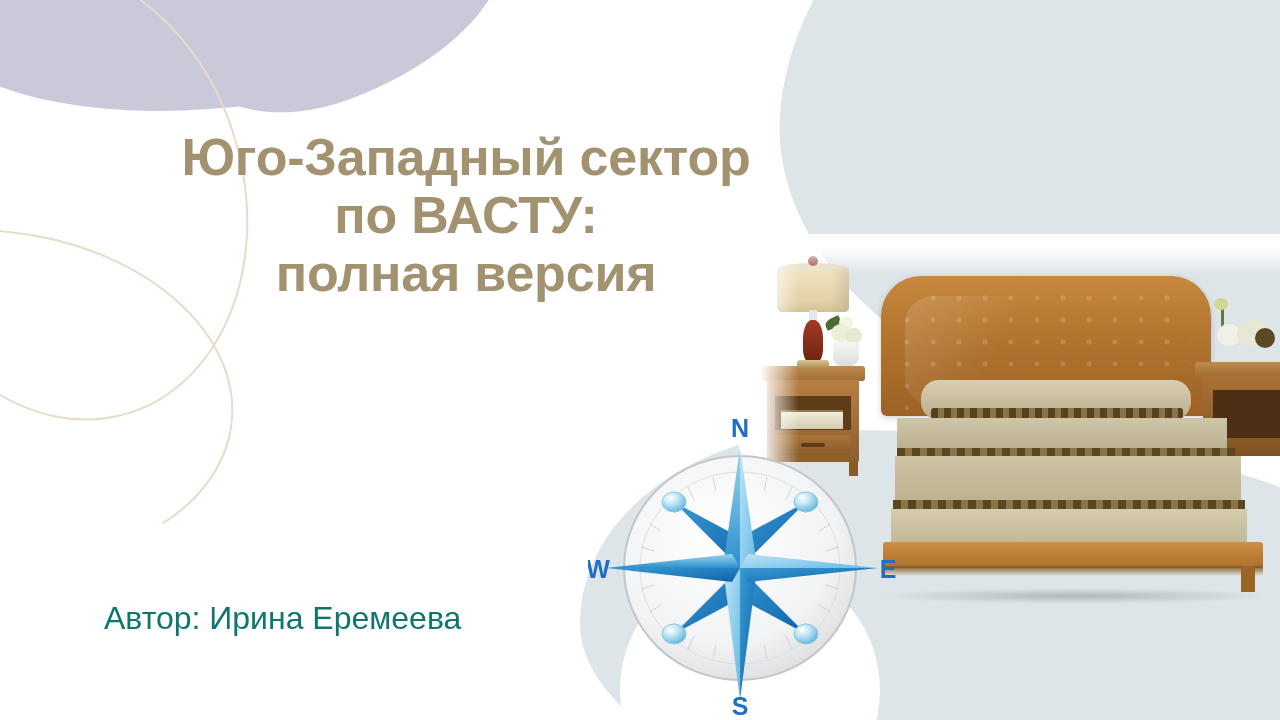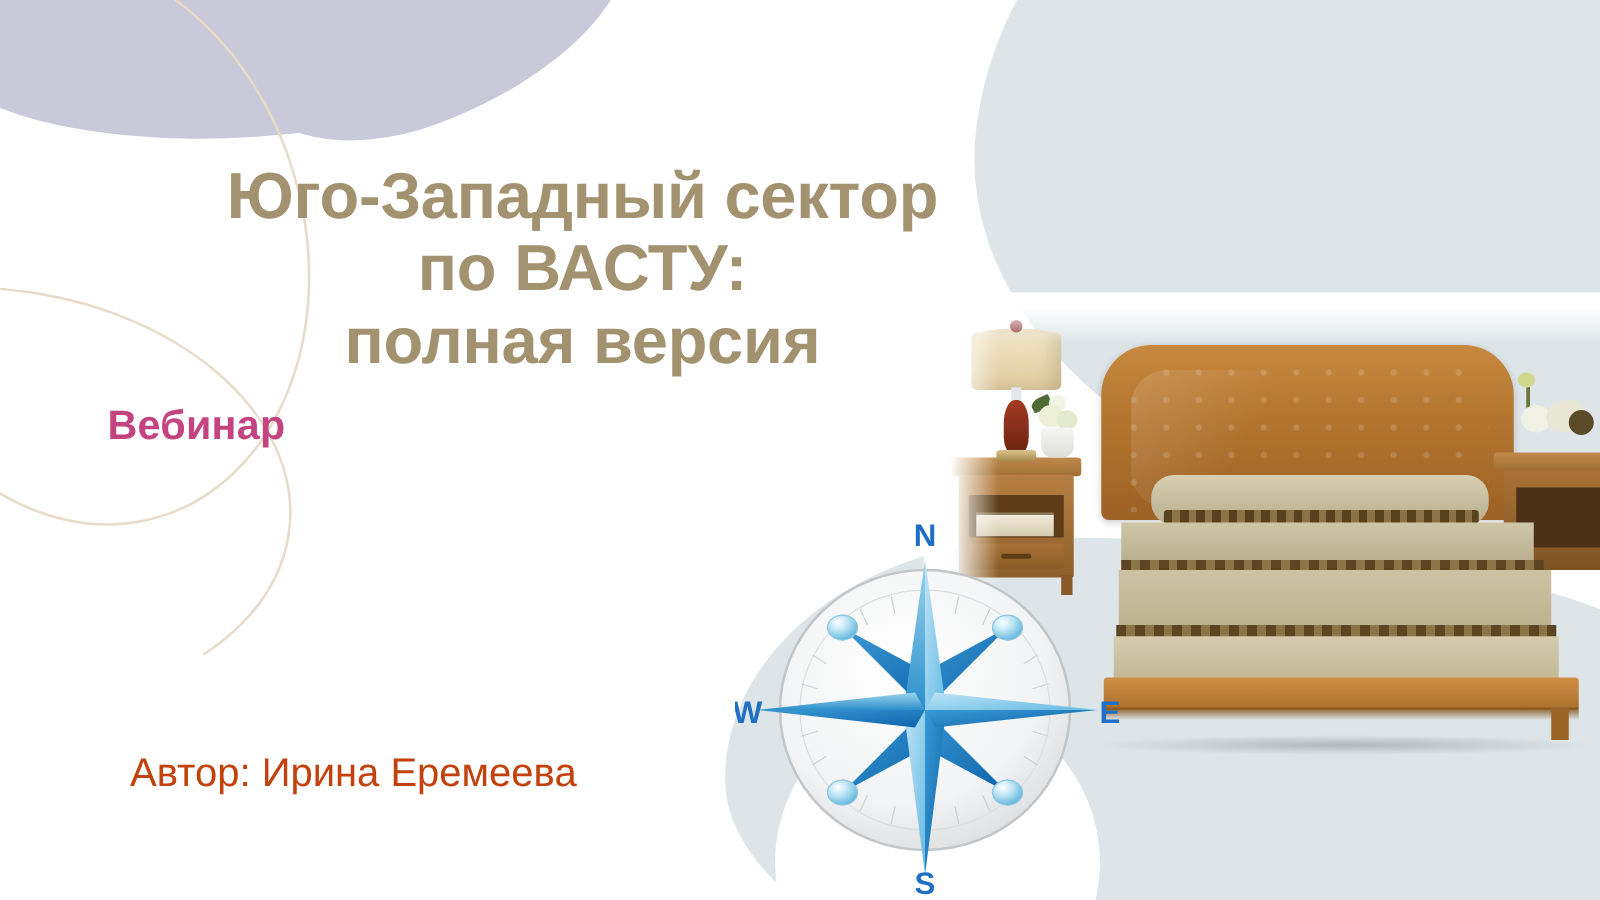--- a/index.html
+++ b/index.html
@@ -96,21 +96,21 @@
     margin:18px 0 0 0;
     font-size:33px;
     font-weight:bold;
     color:#c4447f;
     letter-spacing:0.2px;
   }
   #slide-author{
     position:absolute;
     left:104px;top:600px;
     font-size:32px;
-    color:#c2410c;
+    color:#0f766e;
     z-index:6;
     white-space:nowrap;
   }
 
   
   #bedroom{
     position:absolute;
     left:755px;top:250px;
     width:540px;height:340px;
     z-index:3;
@@ -347,18 +347,17 @@
       <text class="cmp-label" x="300" y="170" text-anchor="middle">E</text>
       <text class="cmp-label" x="152" y="307" text-anchor="middle">S</text>
       <text class="cmp-label" x="10" y="170" text-anchor="middle">W</text>
     </svg>
   </div>
 
   <div id="text-block">
     <h1 id="slide-title">Юго-Западный сектор
 по ВАСТУ:
 полная версия</h1>
-    <div id="slide-subtitle">Вебинар</div>
   </div>
 
   <div id="slide-author">Автор: Ирина Еремеева</div>
 
 </div>
 
 </body></html>

